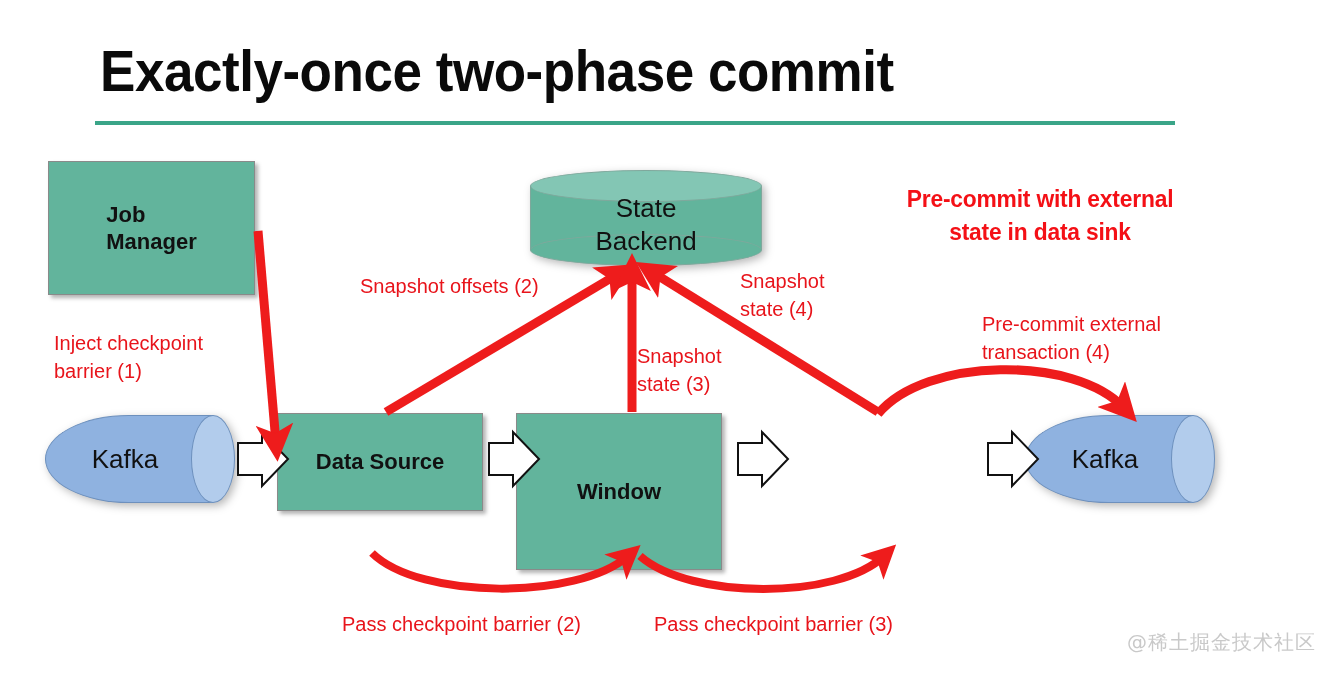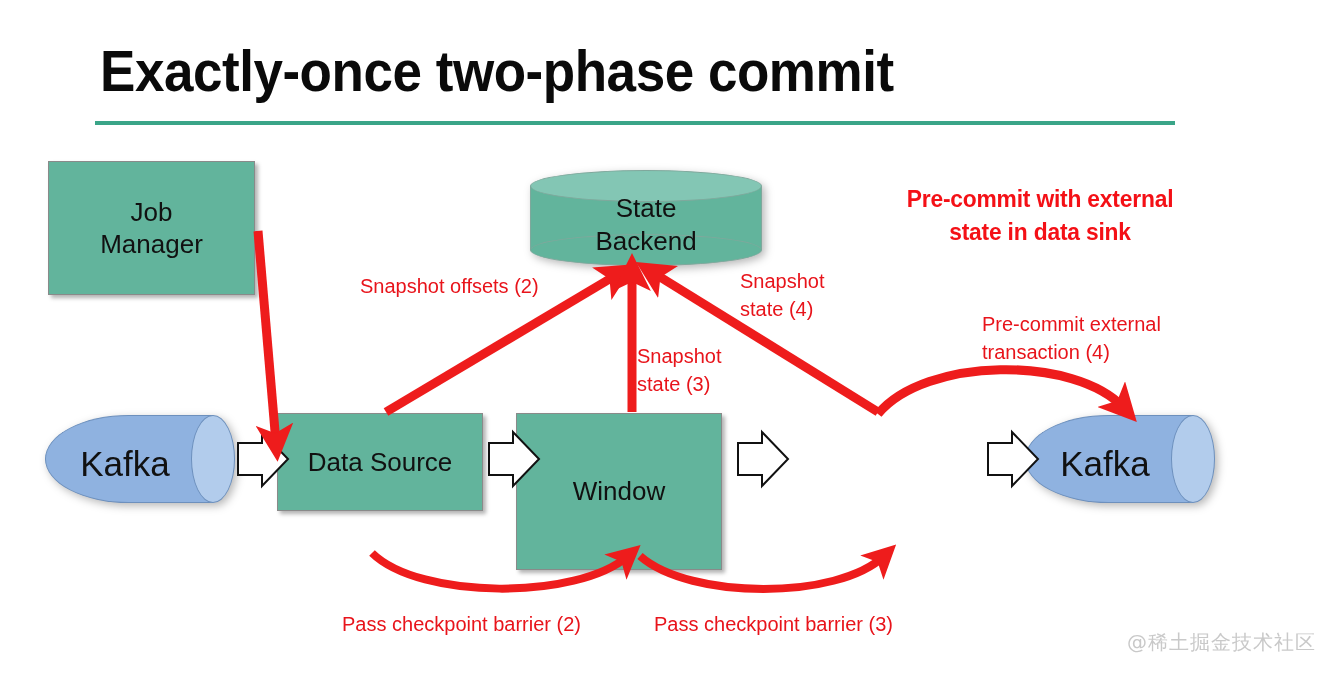--- a/index.html
+++ b/index.html
@@ -45,25 +45,25 @@
     position: absolute;
     background: #62b49c;
     border: 1px solid #8a8a8a;
     box-shadow: 3px 3px 4px rgba(0,0,0,0.30);
     box-sizing: border-box;
     display: flex;
     align-items: center;
     justify-content: center;
   }
   .rect-node .label {
-    text-align: center;
     color: #111111;
-    font-size: 26px;
+    font-size: 22px;
     line-height: 1.25;
     white-space: pre-line;
+    font-weight: bold;
   }
 
   
   .cyl-v {            
     position: absolute;
     filter: drop-shadow(3px 3px 4px rgba(0,0,0,0.28));
   }
   .cyl-v .body {
     position: absolute;
     left: 0; right: 0;
@@ -118,21 +118,21 @@
     background: #b2ccec;
     border: 1px solid #6d90bd;
     border-radius: 50%;
     box-sizing: border-box;
   }
   .cyl-h .label {
     position: absolute;
     left: 0; right: 0;
     text-align: center;
     color: #111111;
-    font-size: 35px;
+    font-size: 26px;
   }
 
   
   .ann {
     position: absolute;
     color: #e8141b;
     font-size: 20px;
     line-height: 1.38;
     white-space: pre-line;
     font-family: "Liberation Sans", sans-serif;
@@ -205,20 +205,22 @@
 
   <div class="cyl-h" style="left:1025px; top:415px; width:190px; height:88px;">
     <div class="body" style="left:0; right:22px;"></div>
     <div class="cap" style="right:0; width:44px;"></div>
     <div class="label" style="top:29px; right:30px;">Kafka</div>
   </div>
 
   <div class="ann bold center" style="left:845px; top:182px; width:390px;">Pre-commit with external
 state in data sink</div>
 
+  <div class="ann" style="left:54px; top:330px; width:250px;">Inject checkpoint
+barrier (1)</div>
 
   <div class="ann" style="left:360px; top:273px; width:260px;">Snapshot offsets (2)</div>
 
   <div class="ann" style="left:637px; top:343px; width:150px;">Snapshot
 state (3)</div>
 
   <div class="ann" style="left:740px; top:268px; width:160px;">Snapshot
 state (4)</div>
 
   <div class="ann" style="left:982px; top:311px; width:230px;">Pre-commit external

